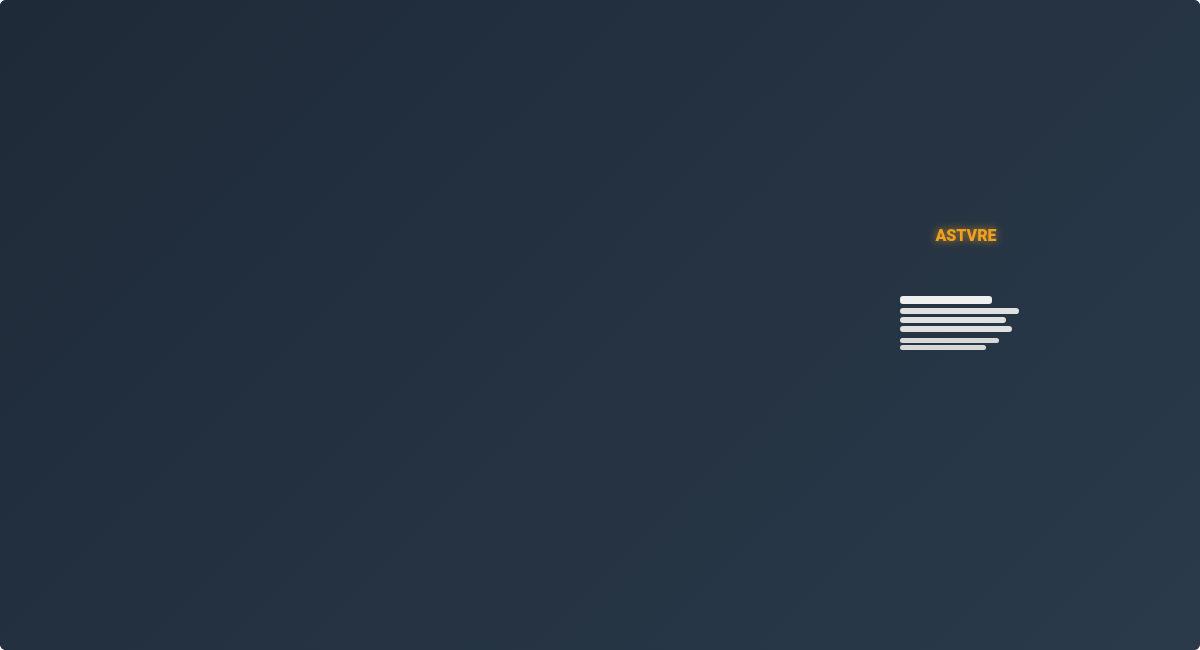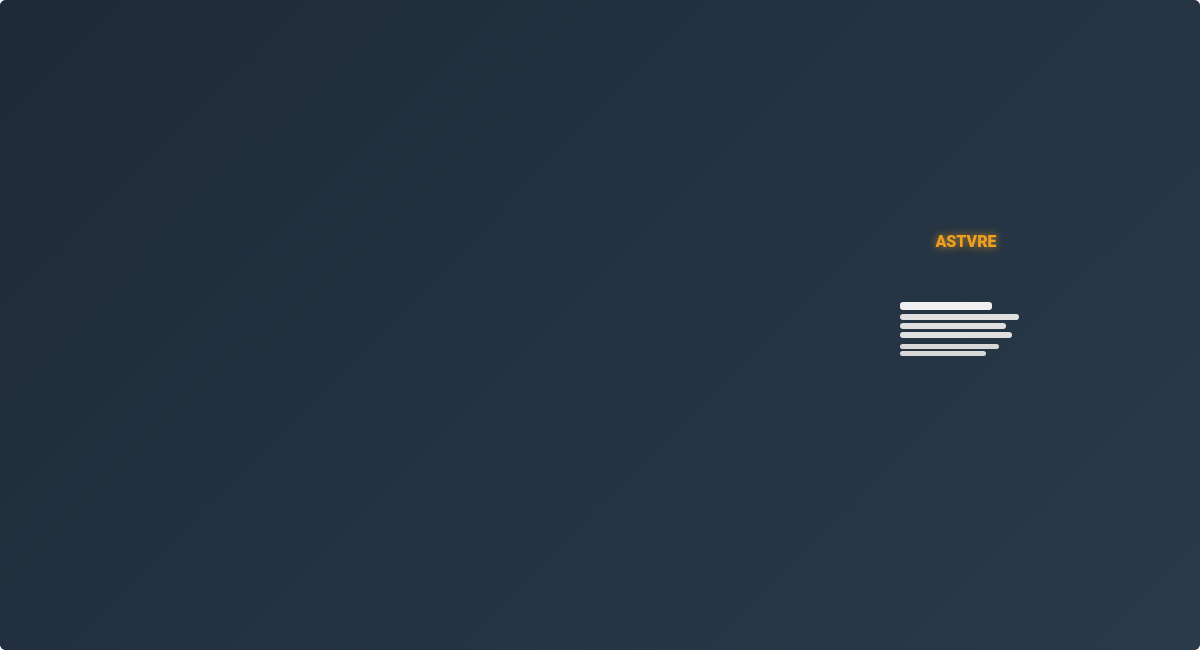--- a/index.html
+++ b/index.html
@@ -191,21 +191,20 @@
       flex: 1;
       overflow-y: auto;
     }
     .content::-webkit-scrollbar { width: 4px; }
     .content::-webkit-scrollbar-thumb { background: #ccc; border-radius: 4px; }
 
     .media-section {
       display: flex;
       gap: 8px;
       margin-bottom: 24px;
-      align-items: flex-end;
     }
     .main-image {
       width: 540px;
       height: 300px;
       border-radius: 8px;
       overflow: hidden;
       flex-shrink: 0;
       background: #1a2535;
       position: relative;
     }

